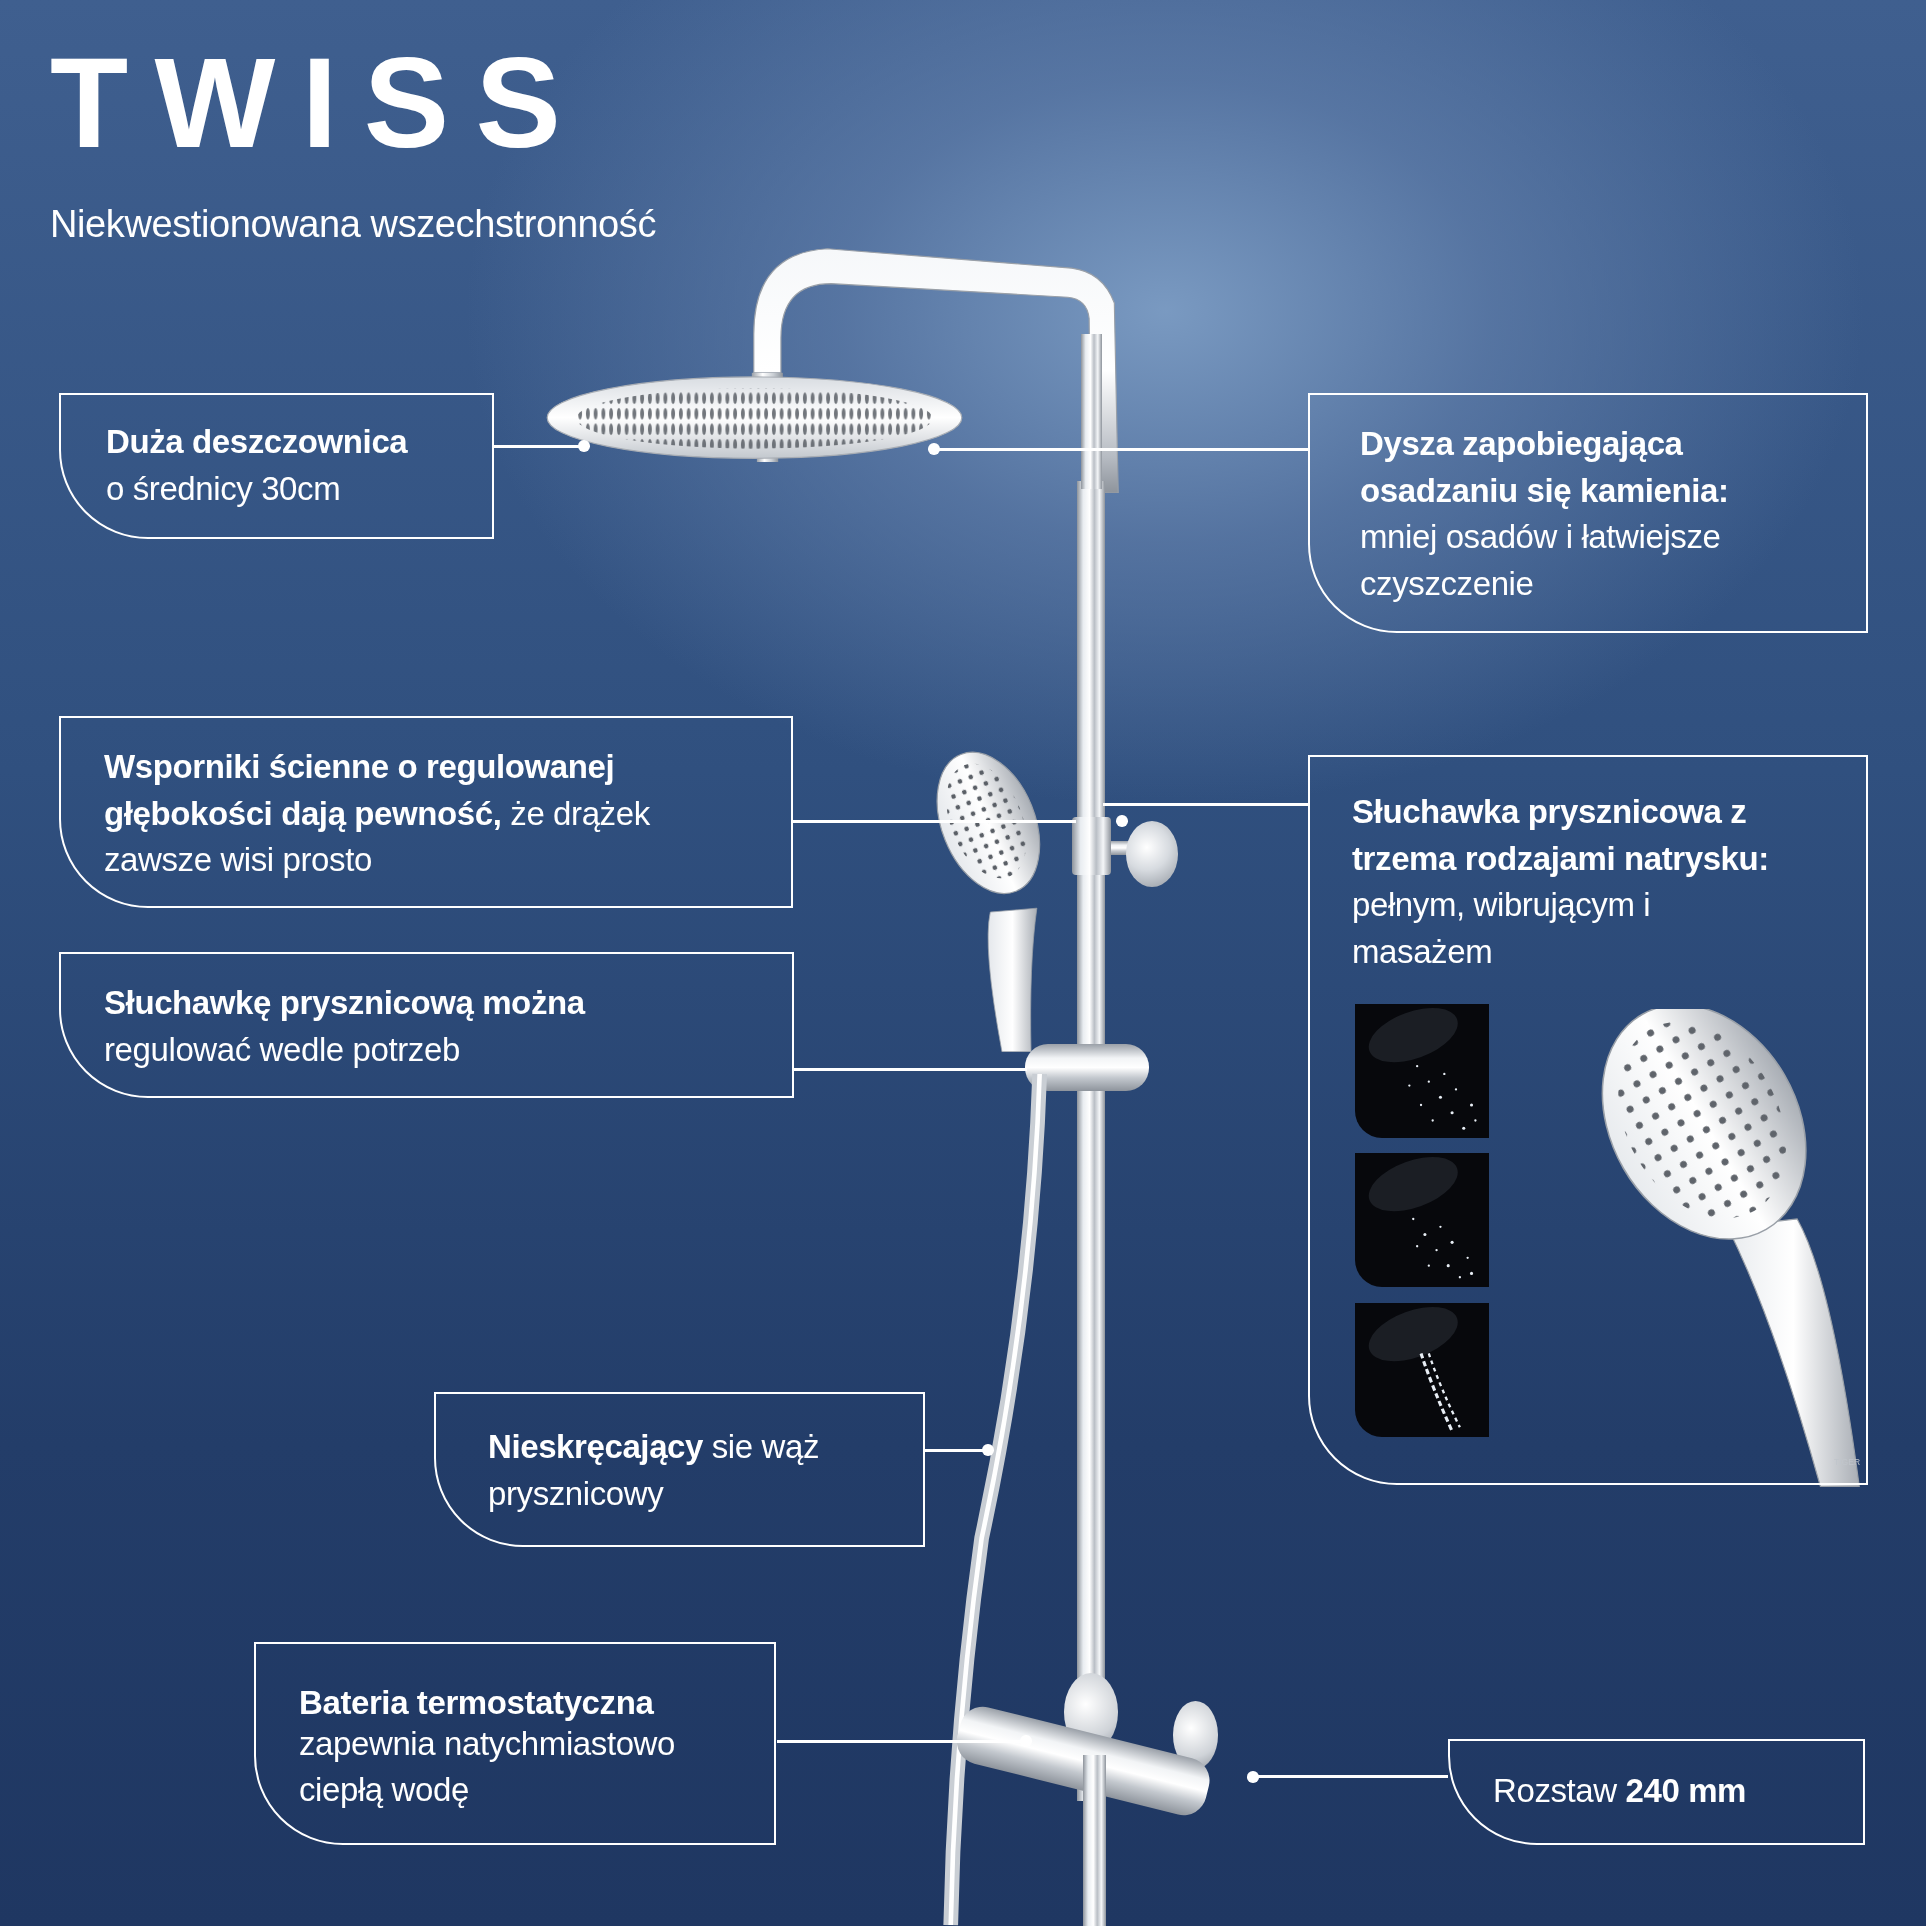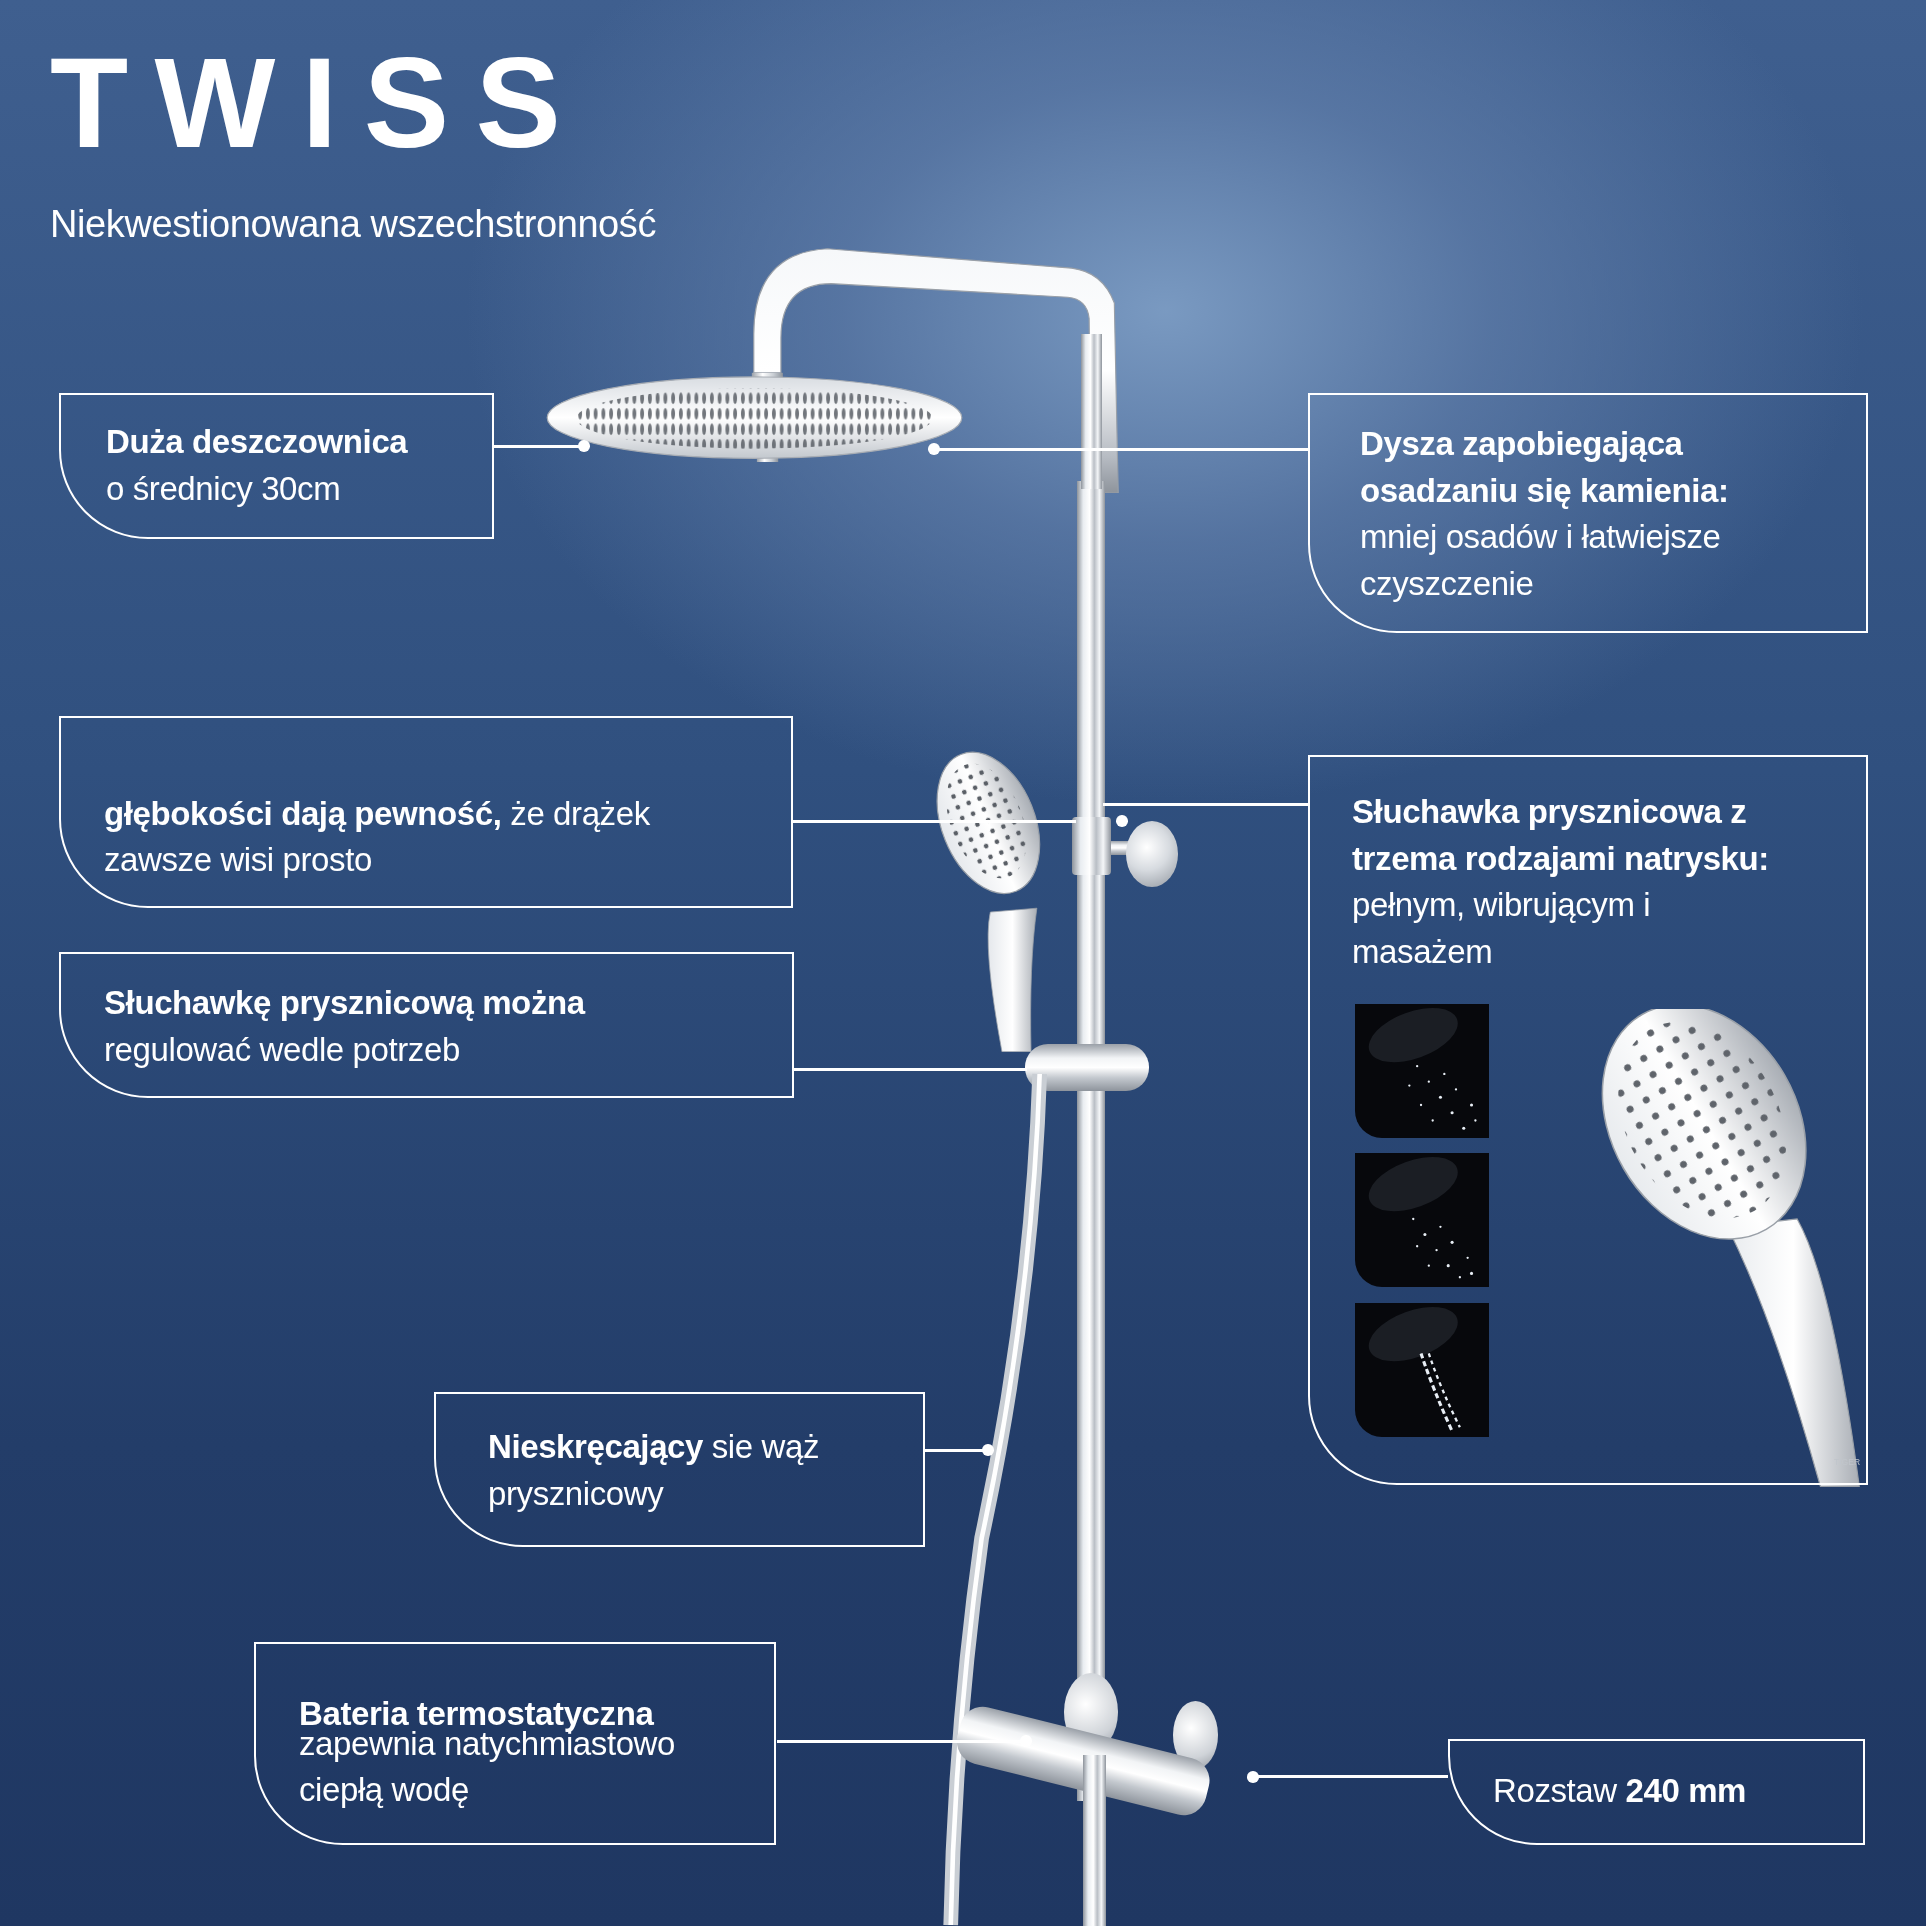--- a/index.html
+++ b/index.html
@@ -194,20 +194,21 @@
 <div class="callout" style="left:1308px;top:393px;width:560px;height:240px;">
   <div class="txt bold" style="left:50px;top:25px;">Dysza zapobiegająca</div>
   <div class="txt bold" style="left:50px;top:72px;">osadzaniu się kamienia:</div>
   <div class="txt" style="left:50px;top:118px;">mniej osadów i łatwiejsze</div>
   <div class="txt" style="left:50px;top:165px;">czyszczenie</div>
 </div>
 <div class="line" style="left:936px;top:448px;width:372px;"></div>
 <div class="dot" style="left:928px;top:443px;"></div>
 
 <div class="callout" style="left:59px;top:716px;width:734px;height:192px;">
+  <div class="txt bold" style="left:43px;top:25px;">Wsporniki ścienne o regulowanej</div>
   <div class="txt" style="left:43px;top:72px;"><span class="bold">głębokości dają pewność,</span><span> że drążek</span></div>
   <div class="txt" style="left:43px;top:118px;">zawsze wisi prosto</div>
 </div>
 <div class="line" style="left:793px;top:820px;width:283px;"></div>
 <div class="line" style="left:1103px;top:803px;width:206px;"></div>
 <div class="dot" style="left:1116px;top:815px;"></div>
 
 <div class="callout" style="left:59px;top:952px;width:735px;height:146px;">
   <div class="txt bold" style="left:43px;top:25px;">Słuchawkę prysznicową można</div>
   <div class="txt" style="left:43px;top:72px;">regulować wedle potrzeb</div>
@@ -222,21 +223,21 @@
 </div>
 
 <div class="callout" style="left:434px;top:1392px;width:491px;height:155px;text-align:center;">
   <div class="txt" style="left:52px;top:29px;"><span class="bold">Nieskręcający</span><span> sie wąż</span></div>
   <div class="txt" style="left:52px;top:76px;">prysznicowy</div>
 </div>
 <div class="line" style="left:925px;top:1449px;width:62px;"></div>
 <div class="dot" style="left:982px;top:1444px;"></div>
 
 <div class="callout" style="left:254px;top:1642px;width:522px;height:203px;">
-  <div class="txt bold" style="left:43px;top:46px;">Bateria termostatyczna</div>
+  <div class="txt bold" style="left:43px;top:35px;">Bateria termostatyczna</div>
   <div class="txt" style="left:43px;top:76px;">zapewnia natychmiastowo</div>
   <div class="txt" style="left:43px;top:122px;">ciepłą wodę</div>
 </div>
 <div class="line" style="left:777px;top:1740px;width:248px;"></div>
 <div class="dot" style="left:1020px;top:1735px;"></div>
 
 <div class="callout" style="left:1448px;top:1739px;width:417px;height:106px;">
   <div class="txt" style="left:43px;top:26.4px;"><span>Rozstaw </span><span class="bold">240 mm</span></div>
 </div>
 <div class="line" style="left:1254px;top:1775px;width:194px;"></div>

